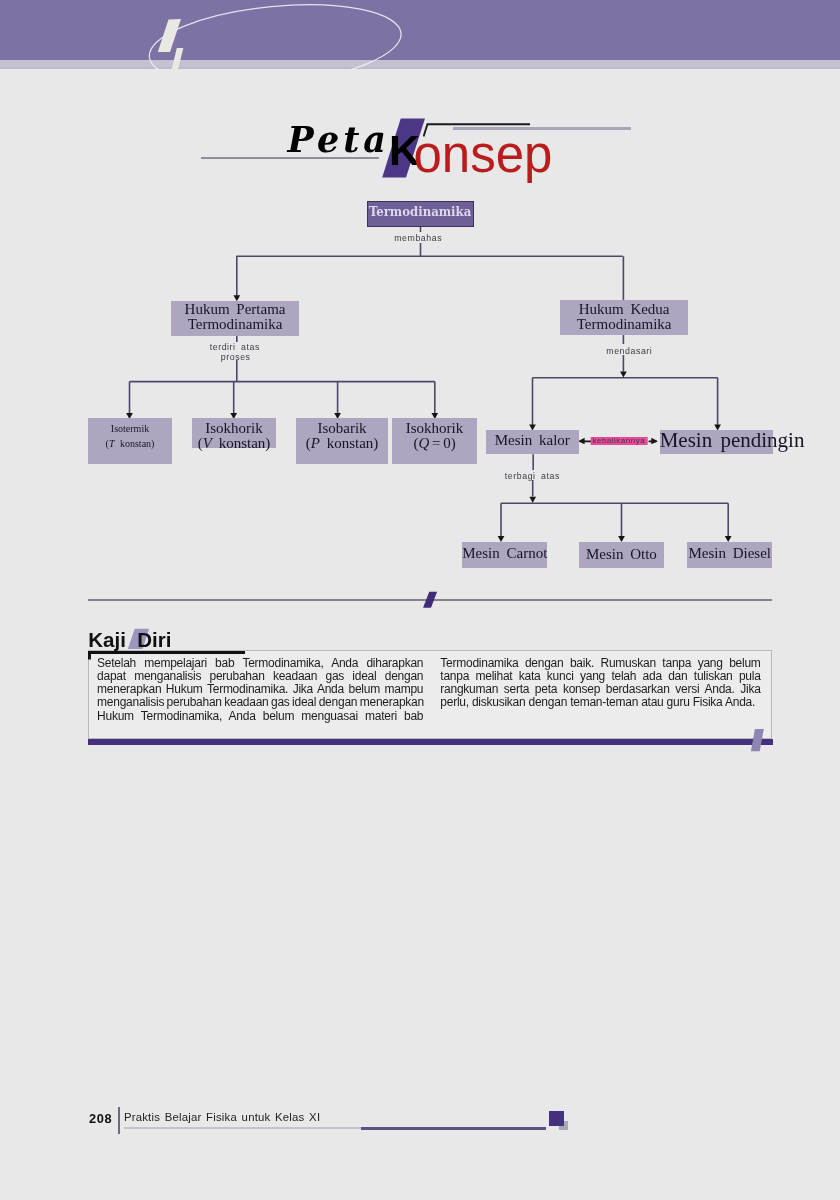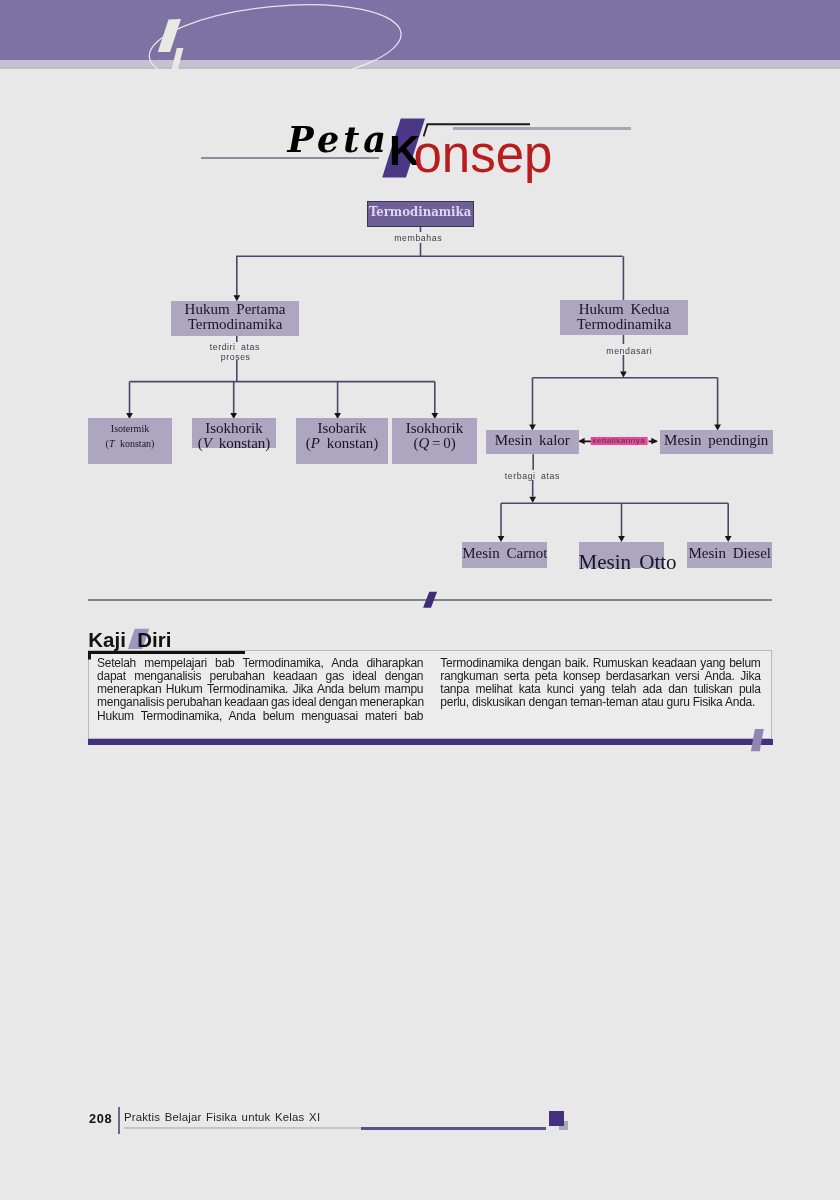--- a/index.html
+++ b/index.html
@@ -180,31 +180,31 @@
     <span>(<i>P</i><span> konstan)</span></span>
   </div>
   <div class="abs dbox" style="left:392.4px;top:418.1px;padding-top:3px;width:84.3px;height:45.5px;font-size:15px;">
     <span>Isokhorik</span>
     <span style="word-spacing:-1px;">(<i>Q</i><span> = 0)</span></span>
   </div>
 
   <div class="abs dbox" style="left:486px;top:430px;width:92.6px;height:24.3px;font-size:15px;padding-top:3px;">
     <span>Mesin kalor</span>
   </div>
-  <div class="abs dbox" style="left:659.7px;top:430px;width:113.1px;height:24.2px;font-size:15px;padding-top:3px;">
+  <div class="abs dbox" style="left:659.7px;top:430px;width:113.1px;height:24.2px;font-size:21px;padding-top:3px;">
     <span>Mesin pendingin</span>
   </div>
   <div class="abs dlabel" style="left:618.8px;top:437.3px;font-size:8px;letter-spacing:0.5px;word-spacing:0;background:#ec4899;padding:0 2px;">kebalikannya</div>
 
   <div class="abs dlabel" style="left:532.4px;top:472.1px;">terbagi atas</div>
 
   <div class="abs dbox" style="left:462.1px;top:542px;width:85.4px;height:25.6px;font-size:15px;padding-top:3.5px;">
     <span>Mesin Carnot</span>
   </div>
-  <div class="abs dbox" style="left:578.5px;top:542px;width:85.8px;height:25.6px;font-size:21px;padding-top:13px;">
+  <div class="abs dbox" style="left:578.5px;top:542px;width:85.8px;height:25.6px;font-size:15px;padding-top:5px;">
     <span>Mesin Otto</span>
   </div>
 
   <div class="abs" id="rule"></div>
   <svg class="abs" id="rule-par" width="22" height="24" viewBox="0 0 22 24">
     <polygon points="9.2,2.7 17.1,2.7 11,18.8 3.1,18.8" fill="#3f2e76"></polygon>
   </svg>
 
   <div class="abs" id="kaji-box"></div>
   <svg class="abs" id="kaji-par" width="26" height="24" viewBox="0 0 26 24">
@@ -215,23 +215,23 @@
     <path d="M 0 2.5 L 157 2.5 M 1.5 2.5 L 1.5 9.5" stroke="#101010" stroke-width="2.9" fill="none"></path>
   </svg>
   <div class="abs kcol" id="kaji-col1">
     <span class="kline">Setelah mempelajari bab Termodinamika, Anda diharapkan</span>
     <span class="kline">dapat menganalisis perubahan keadaan gas ideal dengan</span>
     <span class="kline">menerapkan Hukum Termodinamika. Jika Anda belum mampu</span>
     <span class="kline tight">menganalisis perubahan keadaan gas ideal dengan menerapkan</span>
     <span class="kline">Hukum Termodinamika, Anda belum menguasai materi bab</span>
   </div>
   <div class="abs kcol" id="kaji-col2">
-    <span class="kline">Termodinamika dengan baik. Rumuskan keadaan yang belum</span>
+    <span class="kline">Termodinamika dengan baik. Rumuskan tanpa yang belum</span>
+    <span class="kline">tanpa melihat kata kunci yang telah ada dan tuliskan pula</span>
     <span class="kline">rangkuman serta peta konsep berdasarkan versi Anda. Jika</span>
-    <span class="kline">tanpa melihat kata kunci yang telah ada dan tuliskan pula</span>
     <span class="kline last">perlu, diskusikan dengan teman-teman atau guru Fisika Anda.</span>
   </div>
   <div class="abs" id="kaji-bar"></div>
   <svg class="abs" id="kaji-endpar" width="20" height="28" viewBox="0 0 20 28">
     <polygon points="6.9,2.1 15.8,2.1 11.7,24.2 2.9,24.2" fill="#8e85b2"></polygon>
   </svg>
 
   <div class="abs dbox" style="left:687.2px;top:542px;width:85.1px;height:25.6px;font-size:15px;padding-top:3.5px;">
     <span>Mesin Diesel</span>
   </div>

